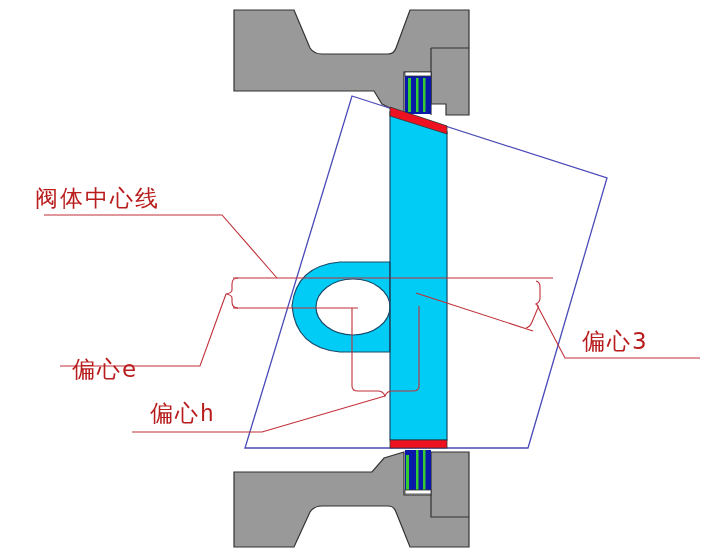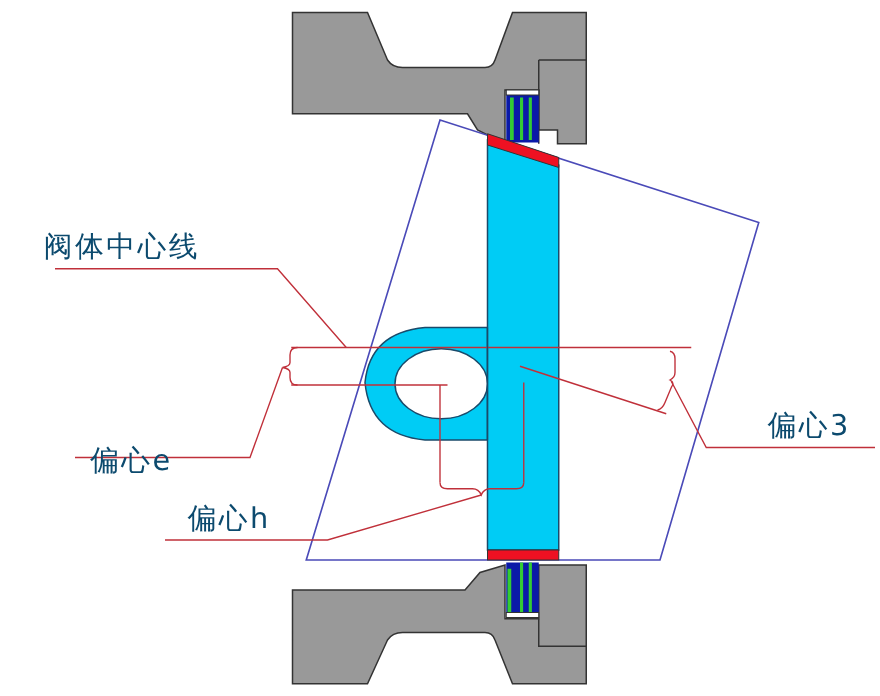--- a/index.html
+++ b/index.html
@@ -1,21 +1,21 @@
 <!DOCTYPE html>
 <html><head>
 <meta charset="utf-8">
 <style>
   html, body { margin: 0; padding: 0; background: #ffffff; }
   body { width: 704px; height: 557px; position: relative; overflow: hidden; }
   #diagram { position: absolute; left: 0; top: 0; width: 704px; height: 557px; }
   .label {
     position: absolute;
     font-family: "DejaVu Sans", sans-serif;
-    color: #0c4a6e;
+    color: #b91c1c;
     font-size: 23px;
     letter-spacing: 2px;
     white-space: nowrap;
     line-height: 1;
   }
 </style>
 </head>
 <body>
 
 <svg id="diagram" viewBox="0 0 704 557" width="704" height="557" xmlns="http://www.w3.org/2000/svg">
@@ -85,14 +85,14 @@
     <path d="M536,281 Q540,282 540,287 L540,298 Q540,302 536,304 Q540,306 537,310 L532,322 Q530,327 526,328"></path>
 
     <path d="M537,305 L565,358 L700,358"></path>
   </g>
 
   <line x1="390" y1="262" x2="390" y2="352" stroke="#1a4a6a" stroke-width="1"></line>
 </svg>
 
 <div class="label" style="left:35px; top:187px;">阀体中心线</div>
 <div class="label" style="left:72px; top:358px;">偏心e</div>
-<div class="label" style="left:150px; top:404px;">偏心h</div>
-<div class="label" style="left:614px; top:330px;">偏心3</div>
+<div class="label" style="left:150px; top:404px;font-family:Liberation Mono, monospace;">偏心h</div>
+<div class="label" style="left:582px; top:330px;">偏心3</div>
 
 </body></html>

